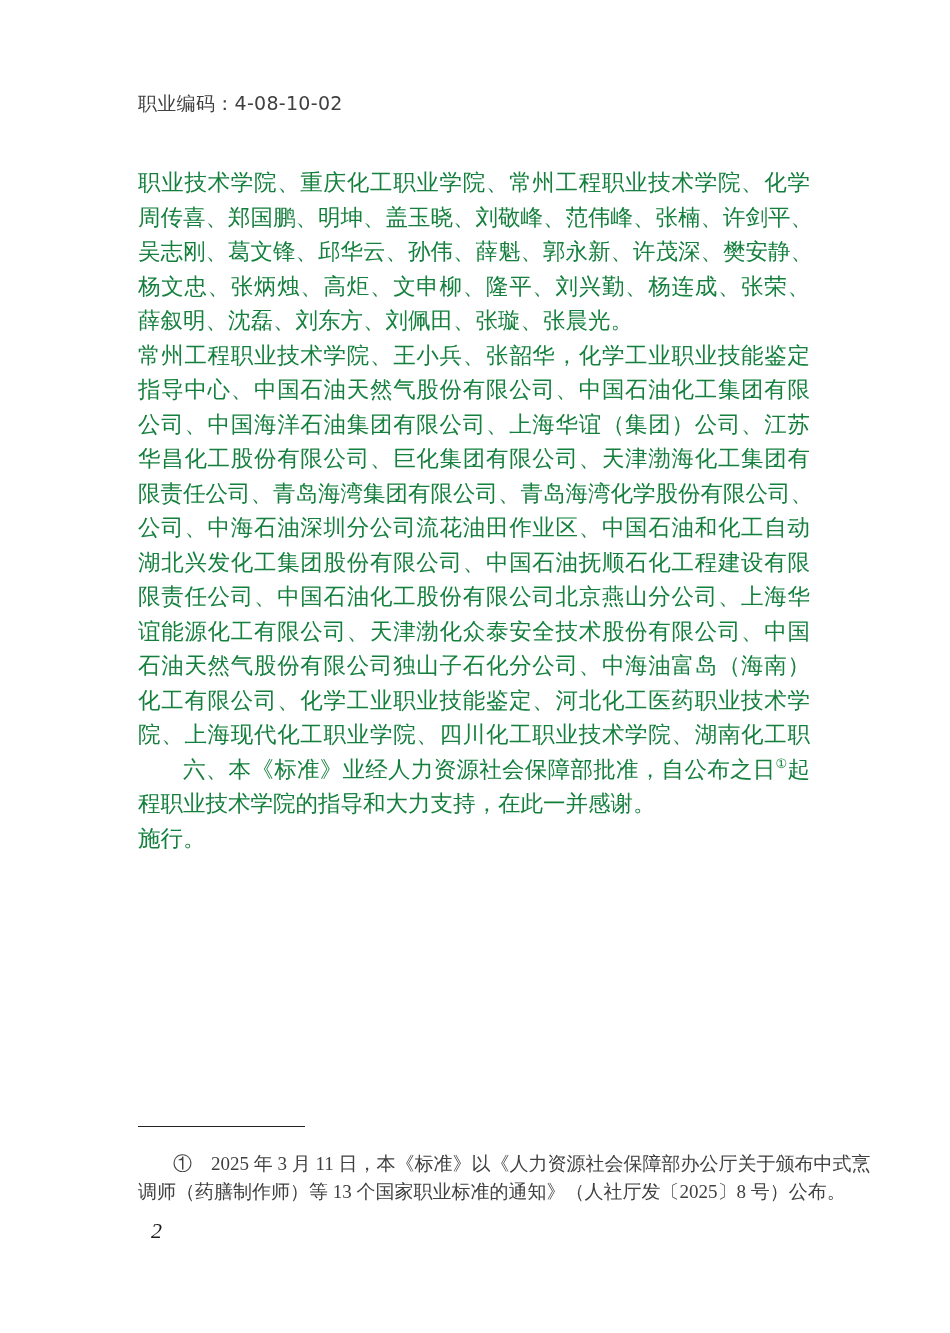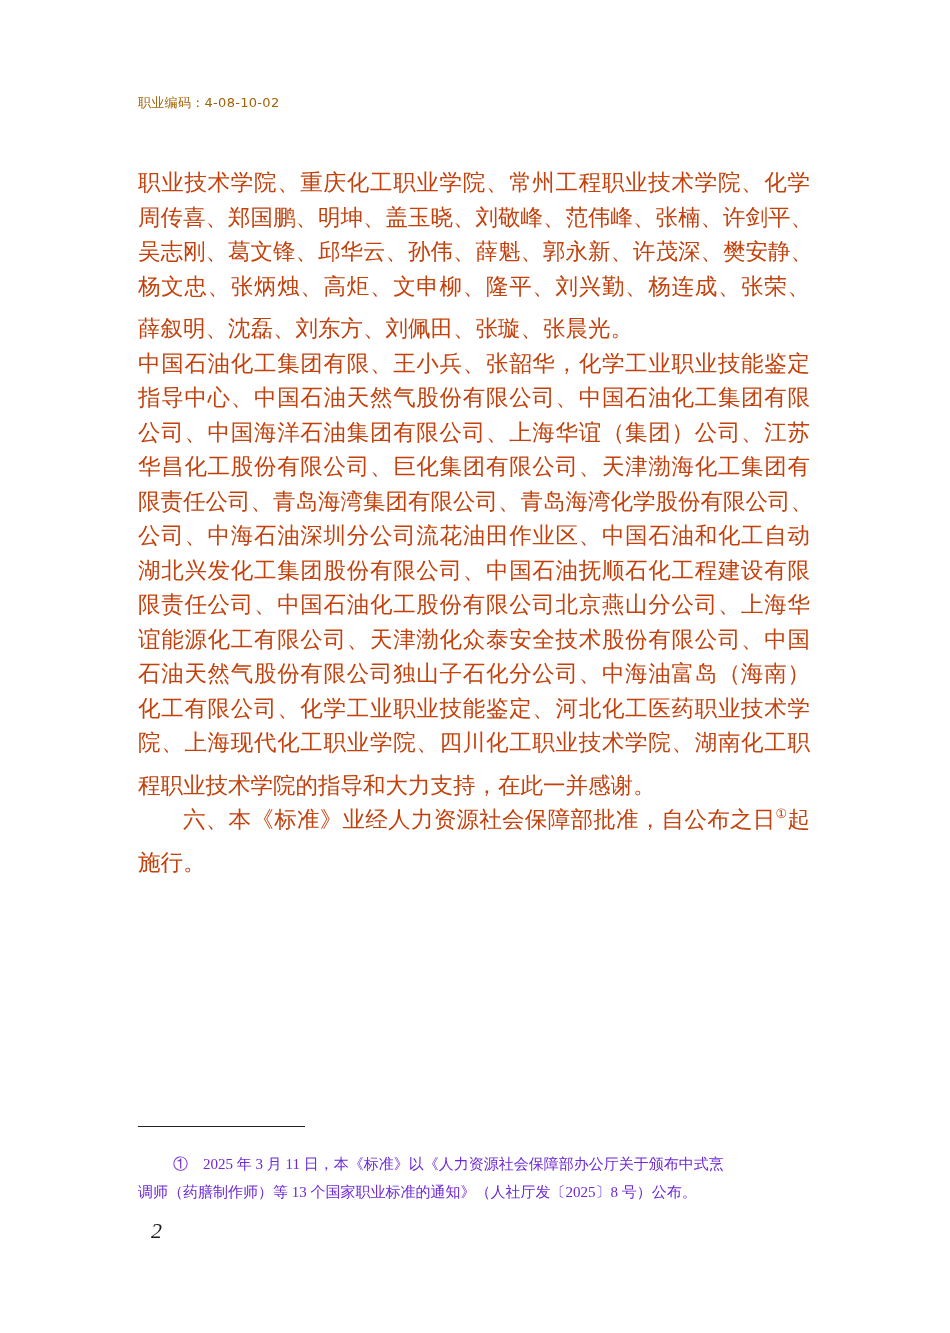--- a/index.html
+++ b/index.html
@@ -1,72 +1,72 @@
 <!DOCTYPE html>
 <html><head>
   <meta charset="utf-8">
   <style>
     html, body { margin: 0; padding: 0; background: #ffffff; }
     body { width: 950px; height: 1333px; position: relative; overflow: hidden; color: #1a1a1a; }
     .header {
       position: absolute; left: 138px; top: 90px;
       font-family: "DejaVu Sans", "Liberation Sans", sans-serif;
-      font-size: 13px; line-height: 26px; color: #a16207; letter-spacing: 0.3px;
+      font-size: 19px; line-height: 26px; color: #404040; letter-spacing: 0.3px;
     }
     .body-text {
       position: absolute; left: 138px; top: 165px; width: 672px;
       font-family: "DejaVu Serif", "Liberation Serif", serif;
-      font-size: 22.5px; line-height: 34.5px; color: #c2410c;
+      font-size: 22.5px; line-height: 34.5px; color: #15803d;
     }
     .line { display: block; white-space: nowrap; text-align: justify; text-align-last: justify; height: 34.5px; }
-    .line.last { text-align-last: left; margin-top: 8px; }
+    .line.last { text-align-last: left; }
     .indent { padding-left: 45px; }
     sup.fn { font-size: 13px; vertical-align: 9px; line-height: 0; }
     .fn-rule {
       position: absolute; left: 138px; top: 1126px; width: 167px; height: 0;
       border-top: 1.5px solid #222;
     }
     .footnote {
       position: absolute; left: 138px; top: 1150px; width: 664px;
       font-family: "Liberation Serif", "DejaVu Serif", serif;
-      font-size: 15px; line-height: 28px; color: #6d28d9;
+      font-size: 19px; line-height: 28px; color: #404040;
     }
     .fn-line { display: block; white-space: nowrap; }
     .fn-line.first { padding-left: 35px; }
     .page-number {
       position: absolute; left: 151px; top: 1218px;
       font-family: "Liberation Serif", "DejaVu Serif", serif;
       font-style: italic; font-size: 22px; color: #1a1a1a;
     }
   </style>
 </head>
 <body>
 
 <div class="header">职业编码：4-08-10-02</div>
 
 <div class="body-text">
   <span class="line">职业技术学院、重庆化工职业学院、常州工程职业技术学院、化学</span>
   <span class="line">周传喜、郑国鹏、明坤、盖玉晓、刘敬峰、范伟峰、张楠、许剑平、</span>
   <span class="line">吴志刚、葛文锋、邱华云、孙伟、薛魁、郭永新、许茂深、樊安静、</span>
   <span class="line">杨文忠、张炳烛、高炬、文申柳、隆平、刘兴勤、杨连成、张荣、</span>
   <span class="line last">薛叙明、沈磊、刘东方、刘佩田、张璇、张晨光。</span>
-  <span class="line">中国石油化工集团有限、王小兵、张韶华，化学工业职业技能鉴定</span>
+  <span class="line">常州工程职业技术学院、王小兵、张韶华，化学工业职业技能鉴定</span>
   <span class="line">指导中心、中国石油天然气股份有限公司、中国石油化工集团有限</span>
   <span class="line">公司、中国海洋石油集团有限公司、上海华谊（集团）公司、江苏</span>
   <span class="line">华昌化工股份有限公司、巨化集团有限公司、天津渤海化工集团有</span>
   <span class="line">限责任公司、青岛海湾集团有限公司、青岛海湾化学股份有限公司、</span>
   <span class="line">公司、中海石油深圳分公司流花油田作业区、中国石油和化工自动</span>
   <span class="line">湖北兴发化工集团股份有限公司、中国石油抚顺石化工程建设有限</span>
   <span class="line">限责任公司、中国石油化工股份有限公司北京燕山分公司、上海华</span>
   <span class="line">谊能源化工有限公司、天津渤化众泰安全技术股份有限公司、中国</span>
   <span class="line">石油天然气股份有限公司独山子石化分公司、中海油富岛（海南）</span>
   <span class="line">化工有限公司、化学工业职业技能鉴定、河北化工医药职业技术学</span>
   <span class="line">院、上海现代化工职业学院、四川化工职业技术学院、湖南化工职</span>
+  <span class="line indent"><span>六、本《标准》业经人力资源社会保障部批准，自公布之日</span><sup class="fn">①</sup><span>起</span></span>
   <span class="line last">程职业技术学院的指导和大力支持，在此一并感谢。</span>
-  <span class="line indent"><span>六、本《标准》业经人力资源社会保障部批准，自公布之日</span><sup class="fn">①</sup><span>起</span></span>
   <span class="line last">施行。</span>
 </div>
 
 <div class="fn-rule"></div>
 
 <div class="footnote">
   <span class="fn-line first">①　2025 年 3 月 11 日，本《标准》以《人力资源社会保障部办公厅关于颁布中式烹</span>
   <span class="fn-line">调师（药膳制作师）等 13 个国家职业标准的通知》（人社厅发〔2025〕8 号）公布。</span>
 </div>
 

